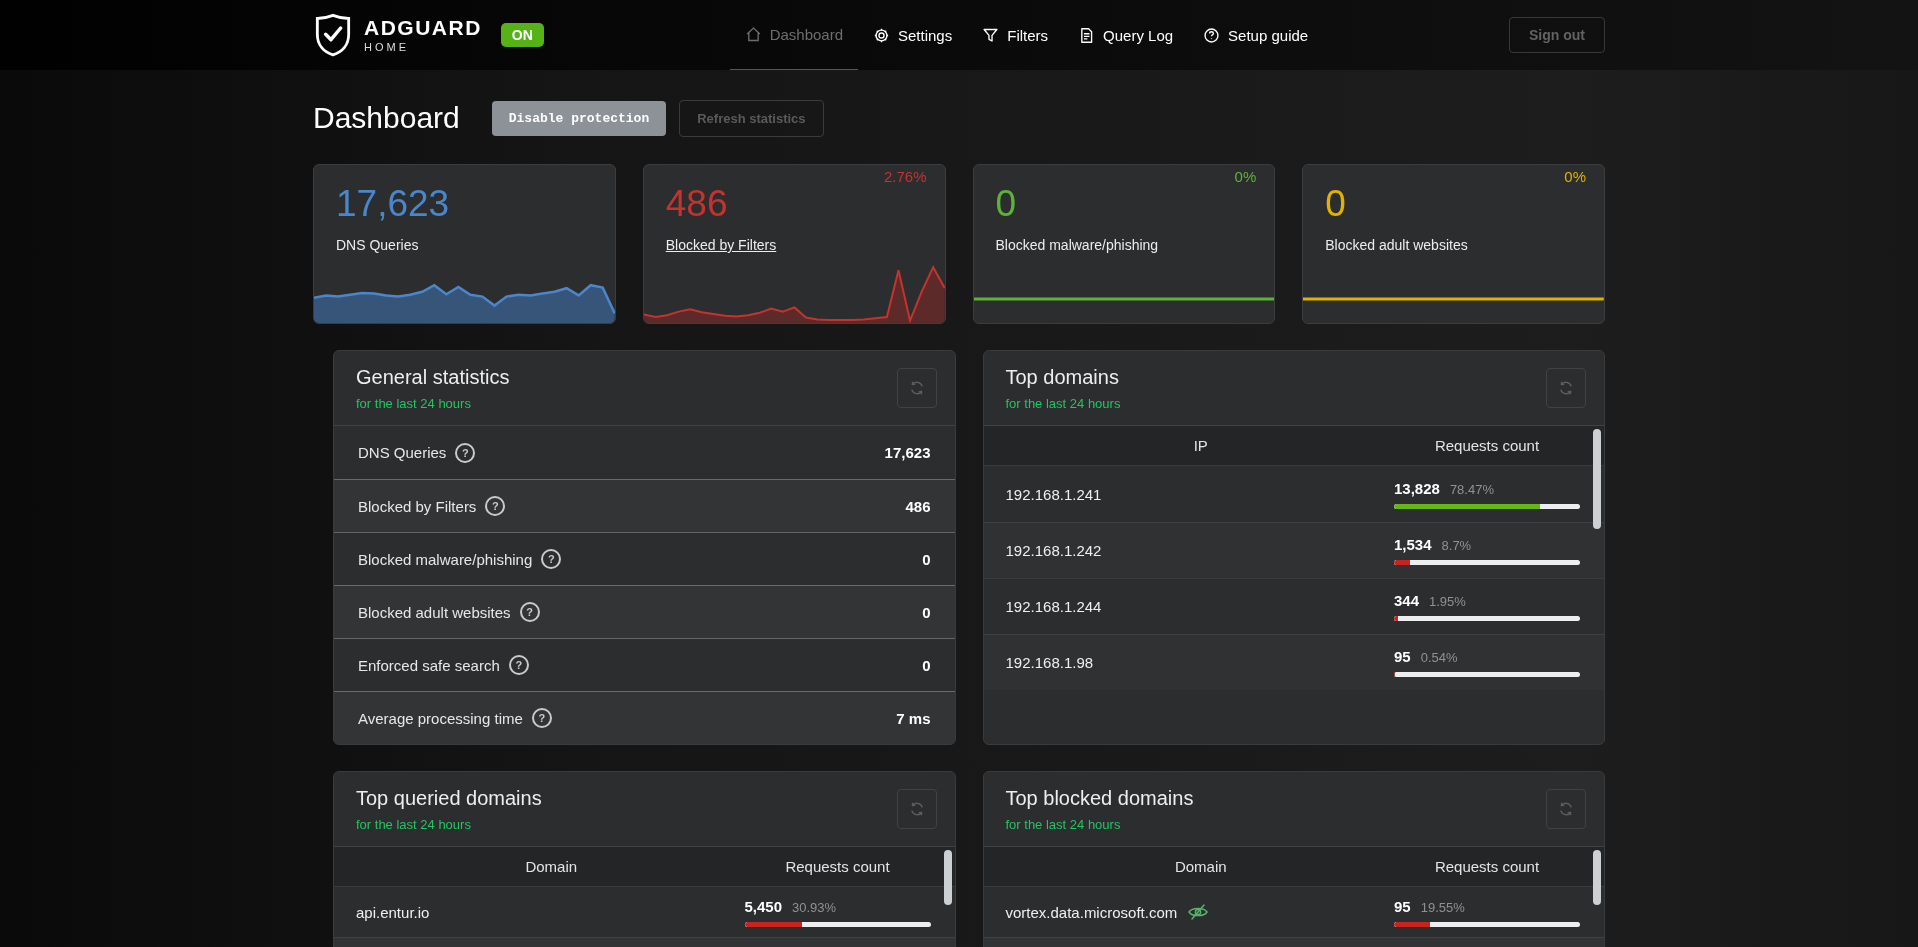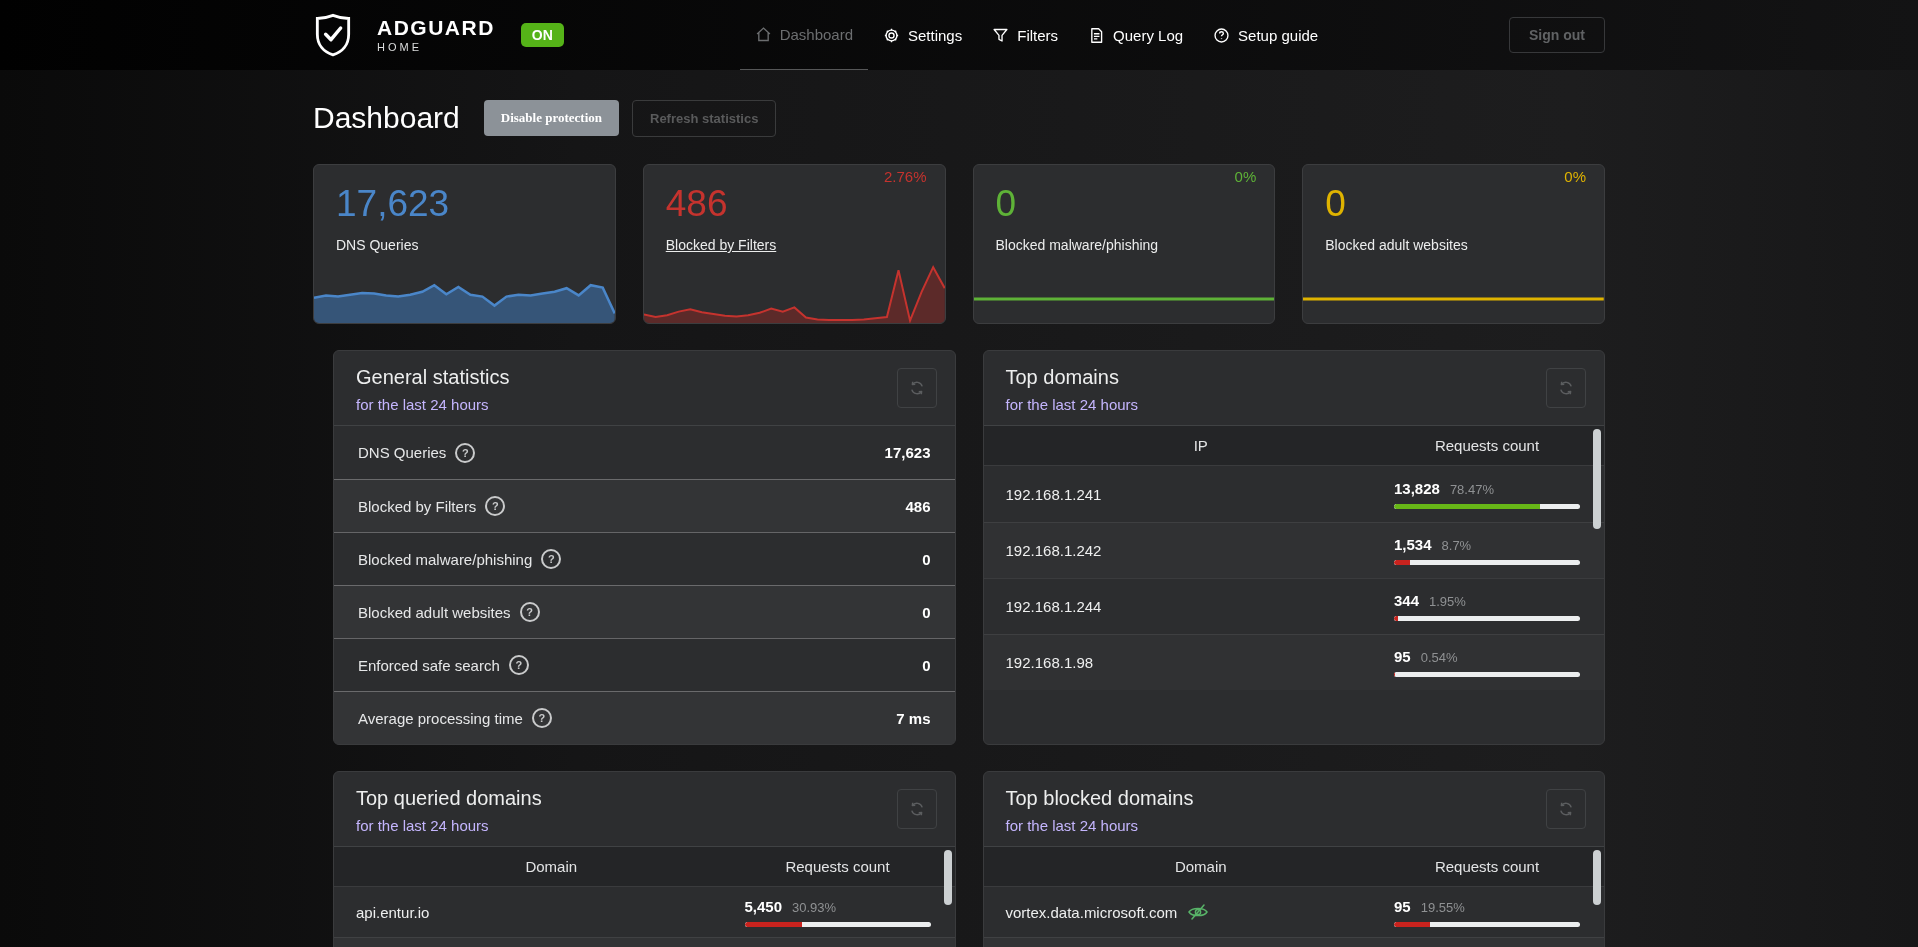--- a/index.html
+++ b/index.html
@@ -5,62 +5,62 @@
   * { margin:0; padding:0; box-sizing:border-box; }
   html,body { width:1918px; height:947px; overflow:hidden; }
   body {
     font-family:"Liberation Sans", sans-serif;
     background:linear-gradient(90deg,#0a0a0a 0%,#151516 30%,#1d1d1e 82%,#171718 100%);
     color:#e8e9ea;
   }
   
   .navbar { height:70px; background:linear-gradient(90deg,#010101,#131314); }
   .nav-inner { width:1292px; margin:0 auto; height:70px; display:flex; align-items:center; }
-  .brand { display:flex; align-items:center; gap:24px; }
+  .brand { display:flex; align-items:center; gap:11px; }
   .brand-shield { width:40px; height:44px; }
   .brand-text { display:flex; flex-direction:column; line-height:1; }
   .brand-name { font-size:21px; font-weight:700; letter-spacing:1.5px; color:#fff; }
   .brand-sub  { font-size:11px; letter-spacing:3px; color:#dcdddd; margin-top:4px; }
   .on-badge { background:#55b318; color:#fff; font-size:14px; font-weight:700;
-              padding:4px 11px; border-radius:5px; margin-left:2px; }
+              padding:4px 11px; border-radius:5px; margin-left:8px; }
   .nav-menu { display:flex; margin:0 auto; height:70px; }
   .nav-item { display:flex; align-items:center; gap:8px; padding:0 15px; height:70px;
               color:#fff; font-size:15px; cursor:pointer; text-decoration:none; }
   .nav-item svg { stroke:#fff; }
   .nav-item.active { color:#6c6e70; border-bottom:1px solid #565758; }
   .nav-item.active svg { stroke:#6c6e70; }
   .signout-btn { background:transparent; border:1px solid #37383a; color:#606264;
                  font-size:14px; font-weight:700; padding:9px 19px; border-radius:4px; cursor:pointer;
                  font-family:"Liberation Sans", sans-serif; }
   
   .container { width:1292px; margin:0 auto; }
   .page-header { display:flex; align-items:center; margin-top:28px; height:40px; }
   .page-title { font-size:30px; font-weight:400; color:#fff; }
-  .btn-disable { margin-left:24px; background:#8c9298; border:none; color:#fff; font-weight:700;
+  .btn-disable { margin-left:32px; background:#8c9298; border:none; color:#fff; font-weight:700;
                  font-size:13px; padding:10px 17px; border-radius:4px; cursor:pointer;
-                 font-family:Liberation Serif, serif; }
+                 font-family:Liberation Mono, monospace; }
   .btn-refresh-stats { margin-left:13px; background:transparent; border:1px solid #3a3b3c; color:#595a5b;
                  font-weight:700; font-size:13px; padding:10px 17px; border-radius:4px; cursor:pointer;
                  font-family:"Liberation Sans", sans-serif; }
   
   .cards-row { display:flex; gap:27px; margin-top:26px; }
   .card { flex:1; height:160px; background:#2c2d2f; border:1px solid #3c3d3f; border-radius:6px;
           position:relative; overflow:hidden; }
   .card-value { position:absolute; top:18px; left:22px; font-size:37px; font-weight:400; }
   .card-label { position:absolute; top:72px; left:22px; font-size:14px; color:#eceded; }
   .card-label.link { text-decoration:underline; cursor:pointer; }
   .card-pct { position:absolute; top:3px; right:18px; font-size:15px; }
   .card-spark { position:absolute; left:0; right:0; bottom:0; width:100%; height:60px; display:block; }
   
   .panels-row { display:flex; gap:27px; margin-top:26px;padding-left:20px; }
   .panel { flex:1; background:#2c2d2f; border:1px solid #3a3b3d; border-radius:6px; position:relative;
            overflow:hidden; }
   .panel-head { height:75px; padding:15px 22px; border-bottom:1px solid #404244; position:relative; }
   .panel-title { font-size:20px; color:#edeeee; font-weight:400; }
-  .panel-sub { font-size:15px; color:#c4b5fd; margin-top:7px; }
+  .panel-sub { font-size:13px; color:#22c55e; margin-top:7px; }
   .icon-btn { position:absolute; top:17px; right:18px; width:40px; height:40px; background:transparent;
               border:1px solid #404244; border-radius:4px; cursor:pointer; display:flex;
               align-items:center; justify-content:center; }
   
   .stat-row { height:53px; display:flex; align-items:center; padding:0 24px;
               border-top:1px solid rgba(255,255,255,0.27); }
   .stat-row:first-child { border-top:none; }
   .stat-row:nth-child(even) { background:rgba(255,255,255,0.035); }
   .stat-label { font-size:15px; color:#e6e7e8; display:flex; align-items:center; gap:9px; }
   .qicon { width:20px; height:20px; border:2px solid #c9cacb; border-radius:50%; color:#c9cacb;

